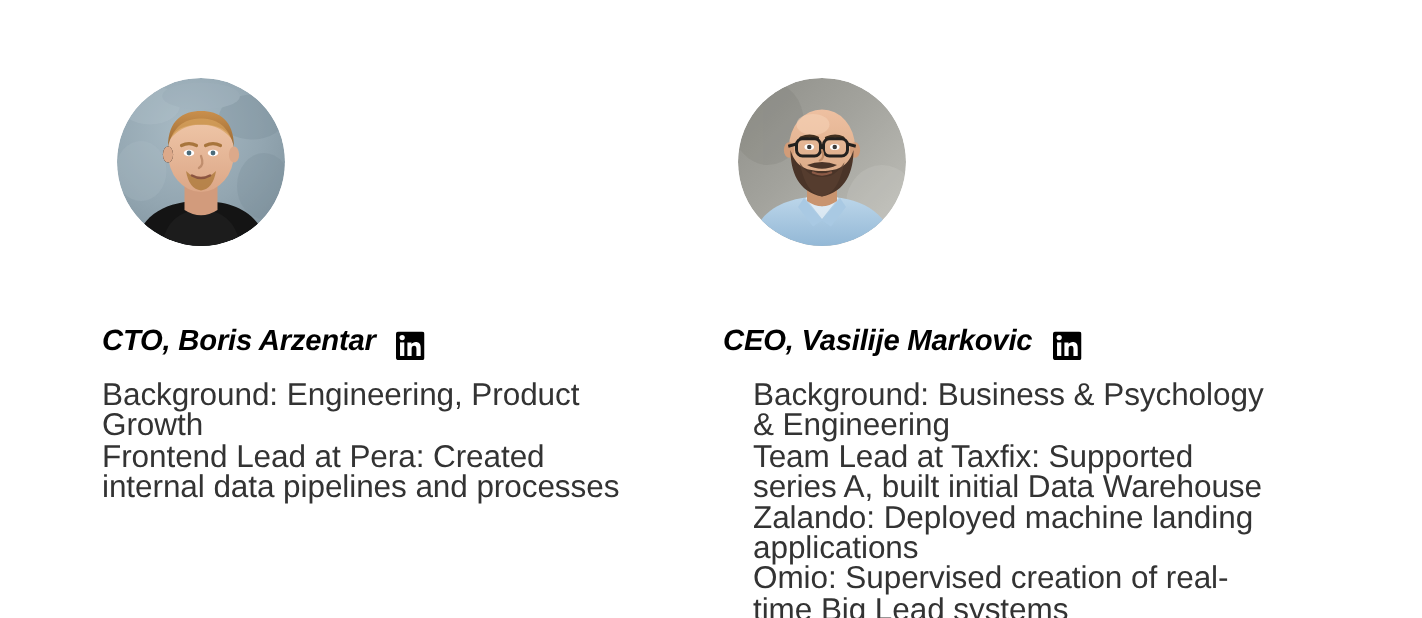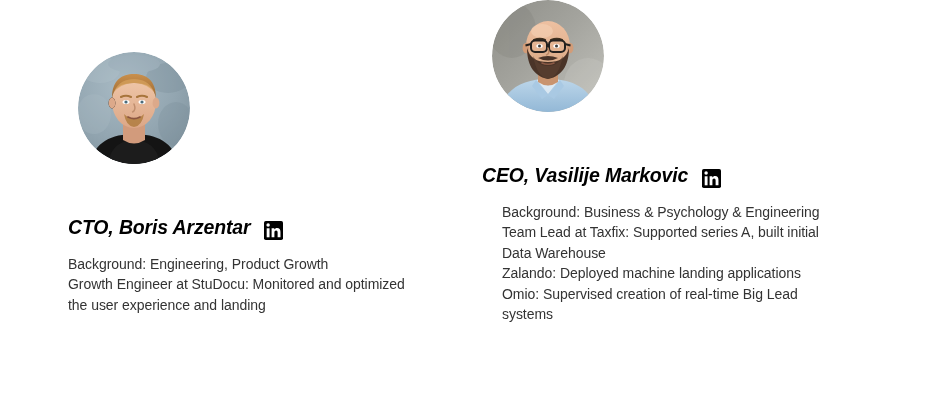--- a/index.html
+++ b/index.html
@@ -34,20 +34,21 @@
     box-sizing: border-box;
   }
   .profile-col.col-left {
     width: 442px;
     padding-left: 68px;
     padding-top: 52px;
   }
   .profile-col.col-right {
     width: 470px;
     padding-left: 40px;
+    padding-top: 52px;
   }
 
   
   .avatar {
     position: relative;
     width: 112px;
     height: 112px;
     border-radius: 50%;
     overflow: hidden;
     margin-left: 10px;
@@ -83,21 +84,21 @@
   }
   .linkedin-icon svg {
     display: block;
     width: 19px;
     height: 19px;
   }
 
   
   .bio {
     margin-top: 14px;
-    font-size: 14px;
+    font-size: 21px;
     line-height: 20.4px;
     color: #333333;
     letter-spacing: -0.05px;
   }
   .col-left .bio {
     width: 345px;
   }
   .col-right .bio {
     width: 350px;
     margin-left: 20px;
@@ -183,21 +184,21 @@
             <rect x="0" y="0" width="24" height="24" rx="2.2" fill="#000000"></rect>
             <rect x="3.4" y="9.2" width="3.6" height="11.4" fill="#ffffff"></rect>
             <circle cx="5.2" cy="5.1" r="2.2" fill="#ffffff"></circle>
             <path d="M9.6 9.2 h3.45 v1.6 c0.62 -1.1 1.95 -1.9 3.6 -1.9 c2.8 0 4.15 1.75 4.15 4.9 v6.8 h-3.6 v-6.1 c0 -1.6 -0.6 -2.5 -1.95 -2.5 c-1.35 0 -2.1 0.9 -2.1 2.5 v6.1 h-3.55 z" fill="#ffffff"></path>
           </svg>
         </a>
       </div>
 
       <div class="bio">
         <span class="bio-line">Background: Engineering, Product Growth</span>
-        <span class="bio-line">Growth Engineer at StuDocu: Monitored and optimized the user experience and landing</span>
+        <span class="bio-line">Frontend Lead at Pera: Created internal data pipelines and processes</span>
       </div>
     </div>
 
     <div class="profile-col col-right">
 
       <div class="avatar">
         <svg viewBox="0 0 112 112" xmlns="http://www.w3.org/2000/svg" aria-hidden="true">
           <defs>
             <linearGradient id="bgR" x1="0" y1="0" x2="1" y2="1">
               <stop offset="0%" stop-color="#8e8e88"></stop>

